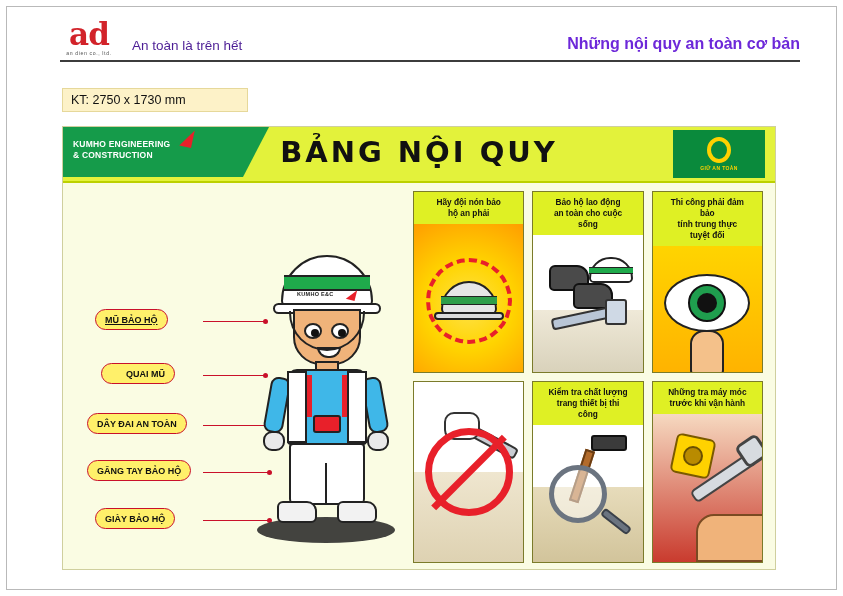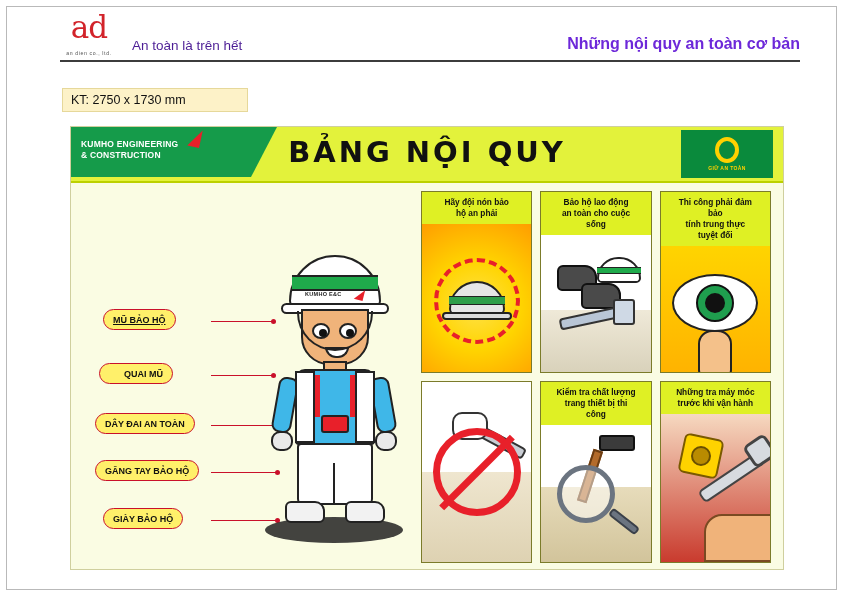--- a/index.html
+++ b/index.html
@@ -39,25 +39,25 @@
     gap: 14px;
   }
   .logo-block {
     width: 58px;
     text-align: center;
     line-height: 1;
   }
   .logo-mark {
     font-family: "DejaVu Serif", serif;
     font-size: 31px;
-    font-weight: normal;
+    font-weight: bold;
     color: #d2232a;
     letter-spacing: -1px;
     display: block;
-    margin-bottom: 8px;
+    margin-bottom: 1px;
   }
   .logo-sub {
     display: block;
     font-size: 5.2px;
     letter-spacing: 0.6px;
     color: #555;
     text-transform: lowercase;
   }
   .brand-tagline {
     font-size: 13.5px;
@@ -85,21 +85,20 @@
     color: #111;
   }
 
   
   .poster {
     position: absolute;
     left: 62px; top: 126px;
     width: 714px; height: 444px;
     background: #fafce3;
     border: 1px solid #cfcf9e;
-    margin-left: 8px;
   }
   .poster-top {
     position: relative;
     height: 56px;
     background: #e3f23b;
     border-bottom: 2px solid #bcd000;
   }
   .kumho-tab {
     position: absolute;
     left: 0; top: 0;
@@ -176,21 +175,21 @@
     display: flex;
     align-items: center;
     justify-content: center;
     font-size: 9px;
     font-weight: bold;
     color: #111;
     padding: 0 9px;
     white-space: nowrap;
   }
   .c1 { left: 32px; top: 124px; text-decoration: underline; }
-  .c2 { left: 28px; top: 178px; padding-left: 24px; }
+  .c2 { left: 38px; top: 178px; padding-left: 24px; }
   .c3 { left: 24px; top: 228px; }
   .c4 { left: 24px; top: 275px; }
   .c5 { left: 32px; top: 323px; }
   .lead {
     position: absolute;
     height: 1.4px;
     background: #c9102a;
   }
   .l1 { left: 140px; top: 136px; width: 62px; }
   .l2 { left: 140px; top: 190px; width: 62px; }

